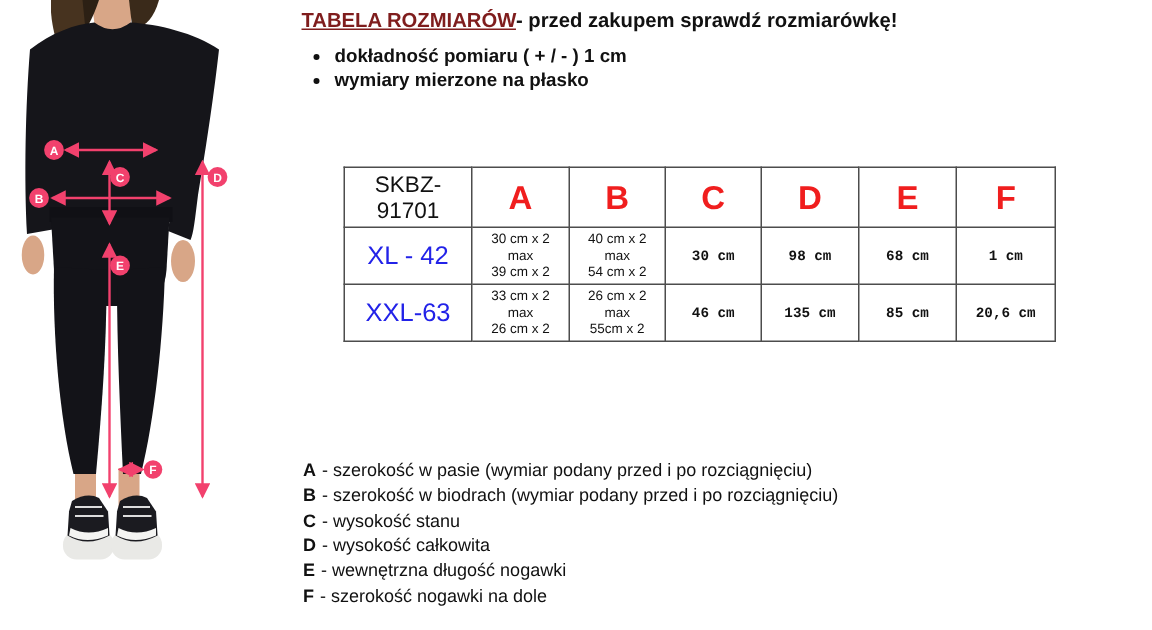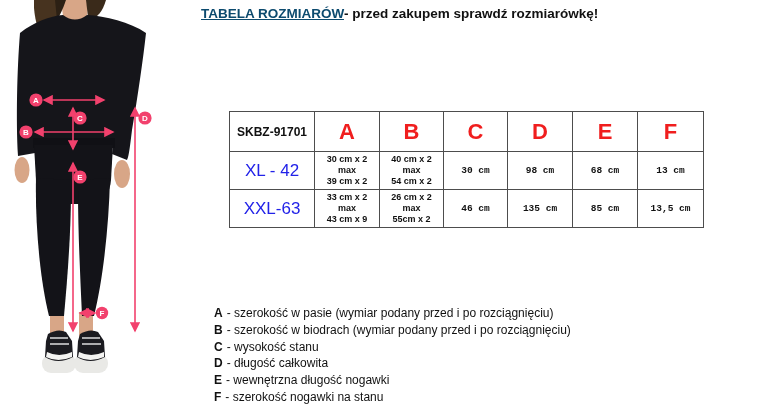--- a/index.html
+++ b/index.html
@@ -6,44 +6,44 @@
   body{
     width:768px;height:420px;background:#ffffff;
     font-family:"Liberation Sans",sans-serif;
     position:relative;overflow:hidden;color:#1a1a1a;
   }
   .photo{position:absolute;left:0;top:0;width:190px;height:420px;}
 
   
   .header{position:absolute;left:201px;top:6px;width:560px;}
   .title-line{font-size:13.5px;font-weight:bold;line-height:16px;white-space:nowrap;}
-  .title-red{color:#0c4a6e;text-decoration:underline;margin-top:19px;}
+  .title-red{color:#7f1d1d;text-decoration:underline;margin-top:19px;}
   .title-tail{color:#111;margin-left:0;}
   .bullets{margin:7px 0 0 0;padding:0 0 0 22px;list-style:disc;}
   .bullets li{font-size:12.5px;font-weight:bold;line-height:16px;color:#111;}
 
   
   .size-table{
     position:absolute;left:229px;top:111px;
     border-collapse:collapse;table-layout:fixed;width:474px;
   }
   .size-table td,.size-table th{
     border:1px solid #4d4d4d;text-align:center;vertical-align:middle;
     padding:0;overflow:hidden;
   }
   .size-table tr.hdr{height:40px;}
   .size-table tr.row{height:38px;}
-  th.code{font-size:12px;font-weight:bold;color:#111;}
+  th.code{font-size:15px;font-weight:normal;color:#111;}
   th.letter{font-size:22px;font-weight:bold;color:#f01e1e;}
   td.size{font-size:17px;font-weight:normal;color:#2222e8;}
-  td.val{font-size:9px;font-weight:bold;line-height:11px;white-space:pre-line;color:#111;}
+  td.val{font-size:9px;font-weight:normal;line-height:11px;white-space:pre-line;color:#111;}
   td.val-single{font-size:9.5px;font-weight:bold;color:#111;font-family:Liberation Mono, monospace;}
 
   
-  .legend{position:absolute;left:214px;top:305px;width:480px;}
+  .legend{position:absolute;left:202px;top:305px;width:480px;}
   .legend-row{font-size:12px;line-height:16.8px;color:#111;}
   .legend-letter{font-weight:bold;margin-right:4px;}
 </style>
 </head>
 <body>
 
 <svg class="photo" viewBox="0 0 190 420" xmlns="http://www.w3.org/2000/svg">
   <defs>
     <marker id="arr" viewBox="0 0 10 10" refX="8.5" refY="5" markerWidth="6.5" markerHeight="6.5" orient="auto-start-reverse">
       <path d="M0,0 L10,5 L0,10 Z" fill="#f2416d"></path>
@@ -121,20 +121,24 @@
         <circle cx="102" cy="313" r="6.2" fill="#f2416d"></circle>
         <text x="102" y="316">F</text>
       </g>
   </g>
 </svg>
 
 <div class="header">
   <div class="title-line">
     <span class="title-red">TABELA ROZMIARÓW</span><span class="title-tail">- przed zakupem sprawdź rozmiarówkę!</span>
   </div>
+  <ul class="bullets">
+    <li>dokładność pomiaru ( + / - ) 1 cm</li>
+    <li>wymiary mierzone na płasko</li>
+  </ul>
 </div>
 
 <table class="size-table">
   <colgroup>
     <col style="width:85px">
       <col style="width:65px">
       <col style="width:64px">
     <col style="width:64px">
       <col style="width:65px">
       <col style="width:65px">
@@ -154,38 +158,38 @@
     <td class="size">XL - 42</td>
     <td class="val">30 cm x 2
 max
 39 cm x 2</td>
     <td class="val">40 cm x 2
 max
 54 cm x 2</td>
     <td class="val-single">30 cm</td>
     <td class="val-single">98 cm</td>
     <td class="val-single">68 cm</td>
-    <td class="val-single">13 cm</td>
+    <td class="val-single">1 cm</td>
   </tr>
   <tr class="row">
     <td class="size">XXL-63</td>
     <td class="val">33 cm x 2
 max
-43 cm x 9</td>
+26 cm x 2</td>
     <td class="val">26 cm x 2
 max
 55cm x 2</td>
     <td class="val-single">46 cm</td>
     <td class="val-single">135 cm</td>
     <td class="val-single">85 cm</td>
-    <td class="val-single">13,5 cm</td>
+    <td class="val-single">20,6 cm</td>
   </tr>
 </tbody>
   </table>
 
 <div class="legend">
   <div class="legend-row"><span class="legend-letter">A</span><span>- szerokość w pasie (wymiar podany przed i po rozciągnięciu)</span></div>
   <div class="legend-row"><span class="legend-letter">B</span><span>- szerokość w biodrach (wymiar podany przed i po rozciągnięciu)</span></div>
   <div class="legend-row"><span class="legend-letter">C</span><span>- wysokość stanu</span></div>
-  <div class="legend-row"><span class="legend-letter">D</span><span>- długość całkowita</span></div>
+  <div class="legend-row"><span class="legend-letter">D</span><span>- wysokość całkowita</span></div>
   <div class="legend-row"><span class="legend-letter">E</span><span>- wewnętrzna długość nogawki</span></div>
-  <div class="legend-row"><span class="legend-letter">F</span><span>- szerokość nogawki na stanu</span></div>
+  <div class="legend-row"><span class="legend-letter">F</span><span>- szerokość nogawki na dole</span></div>
 </div>
 
 </body></html>

